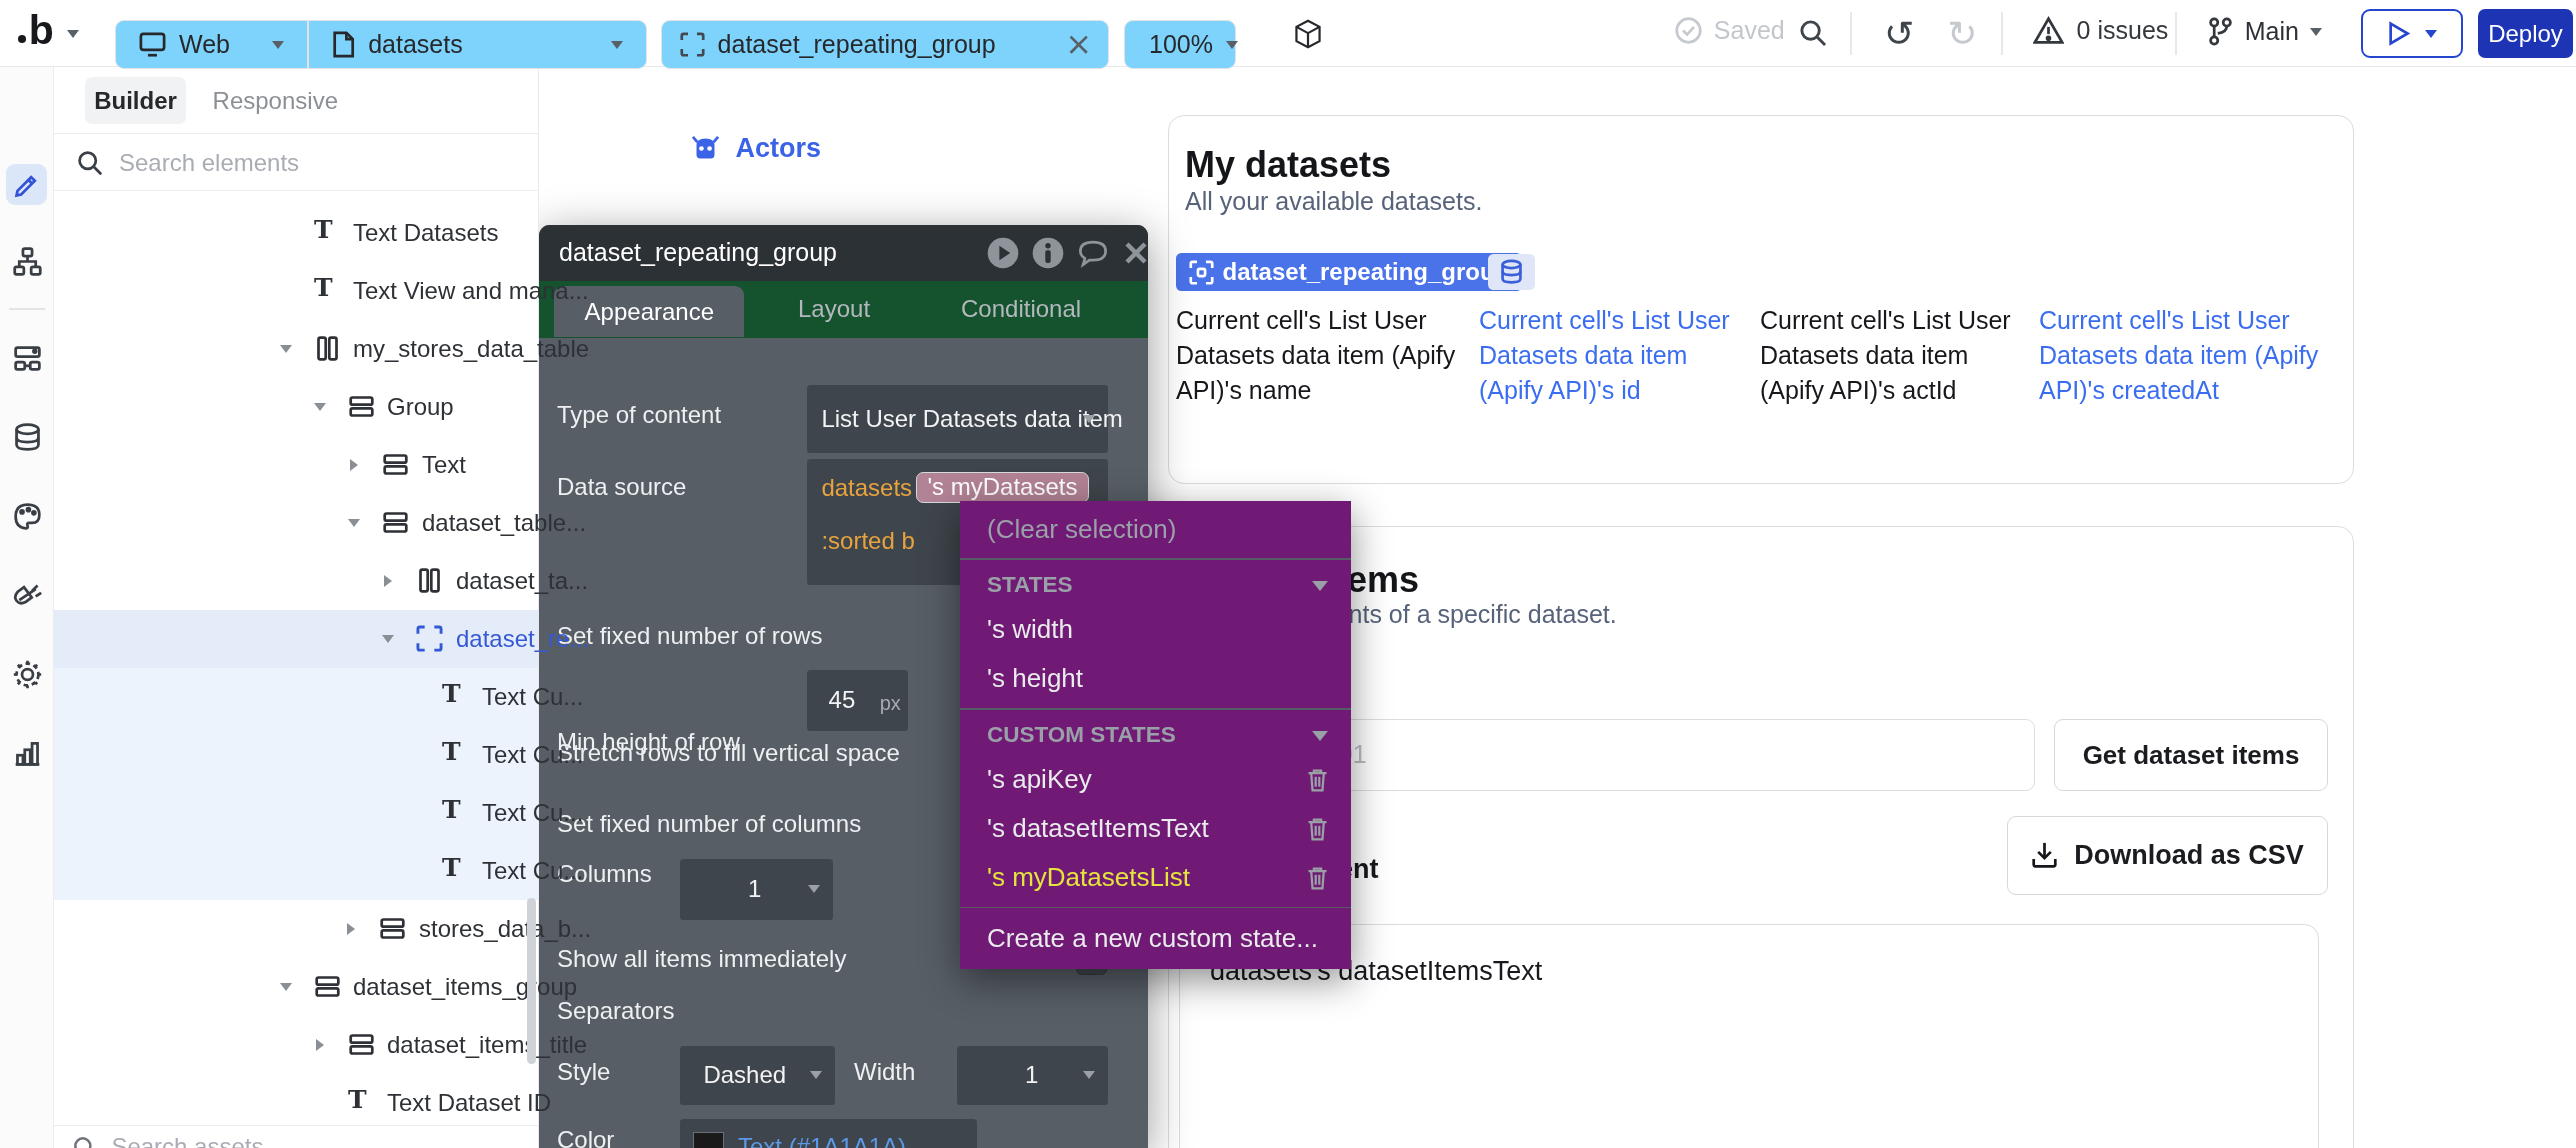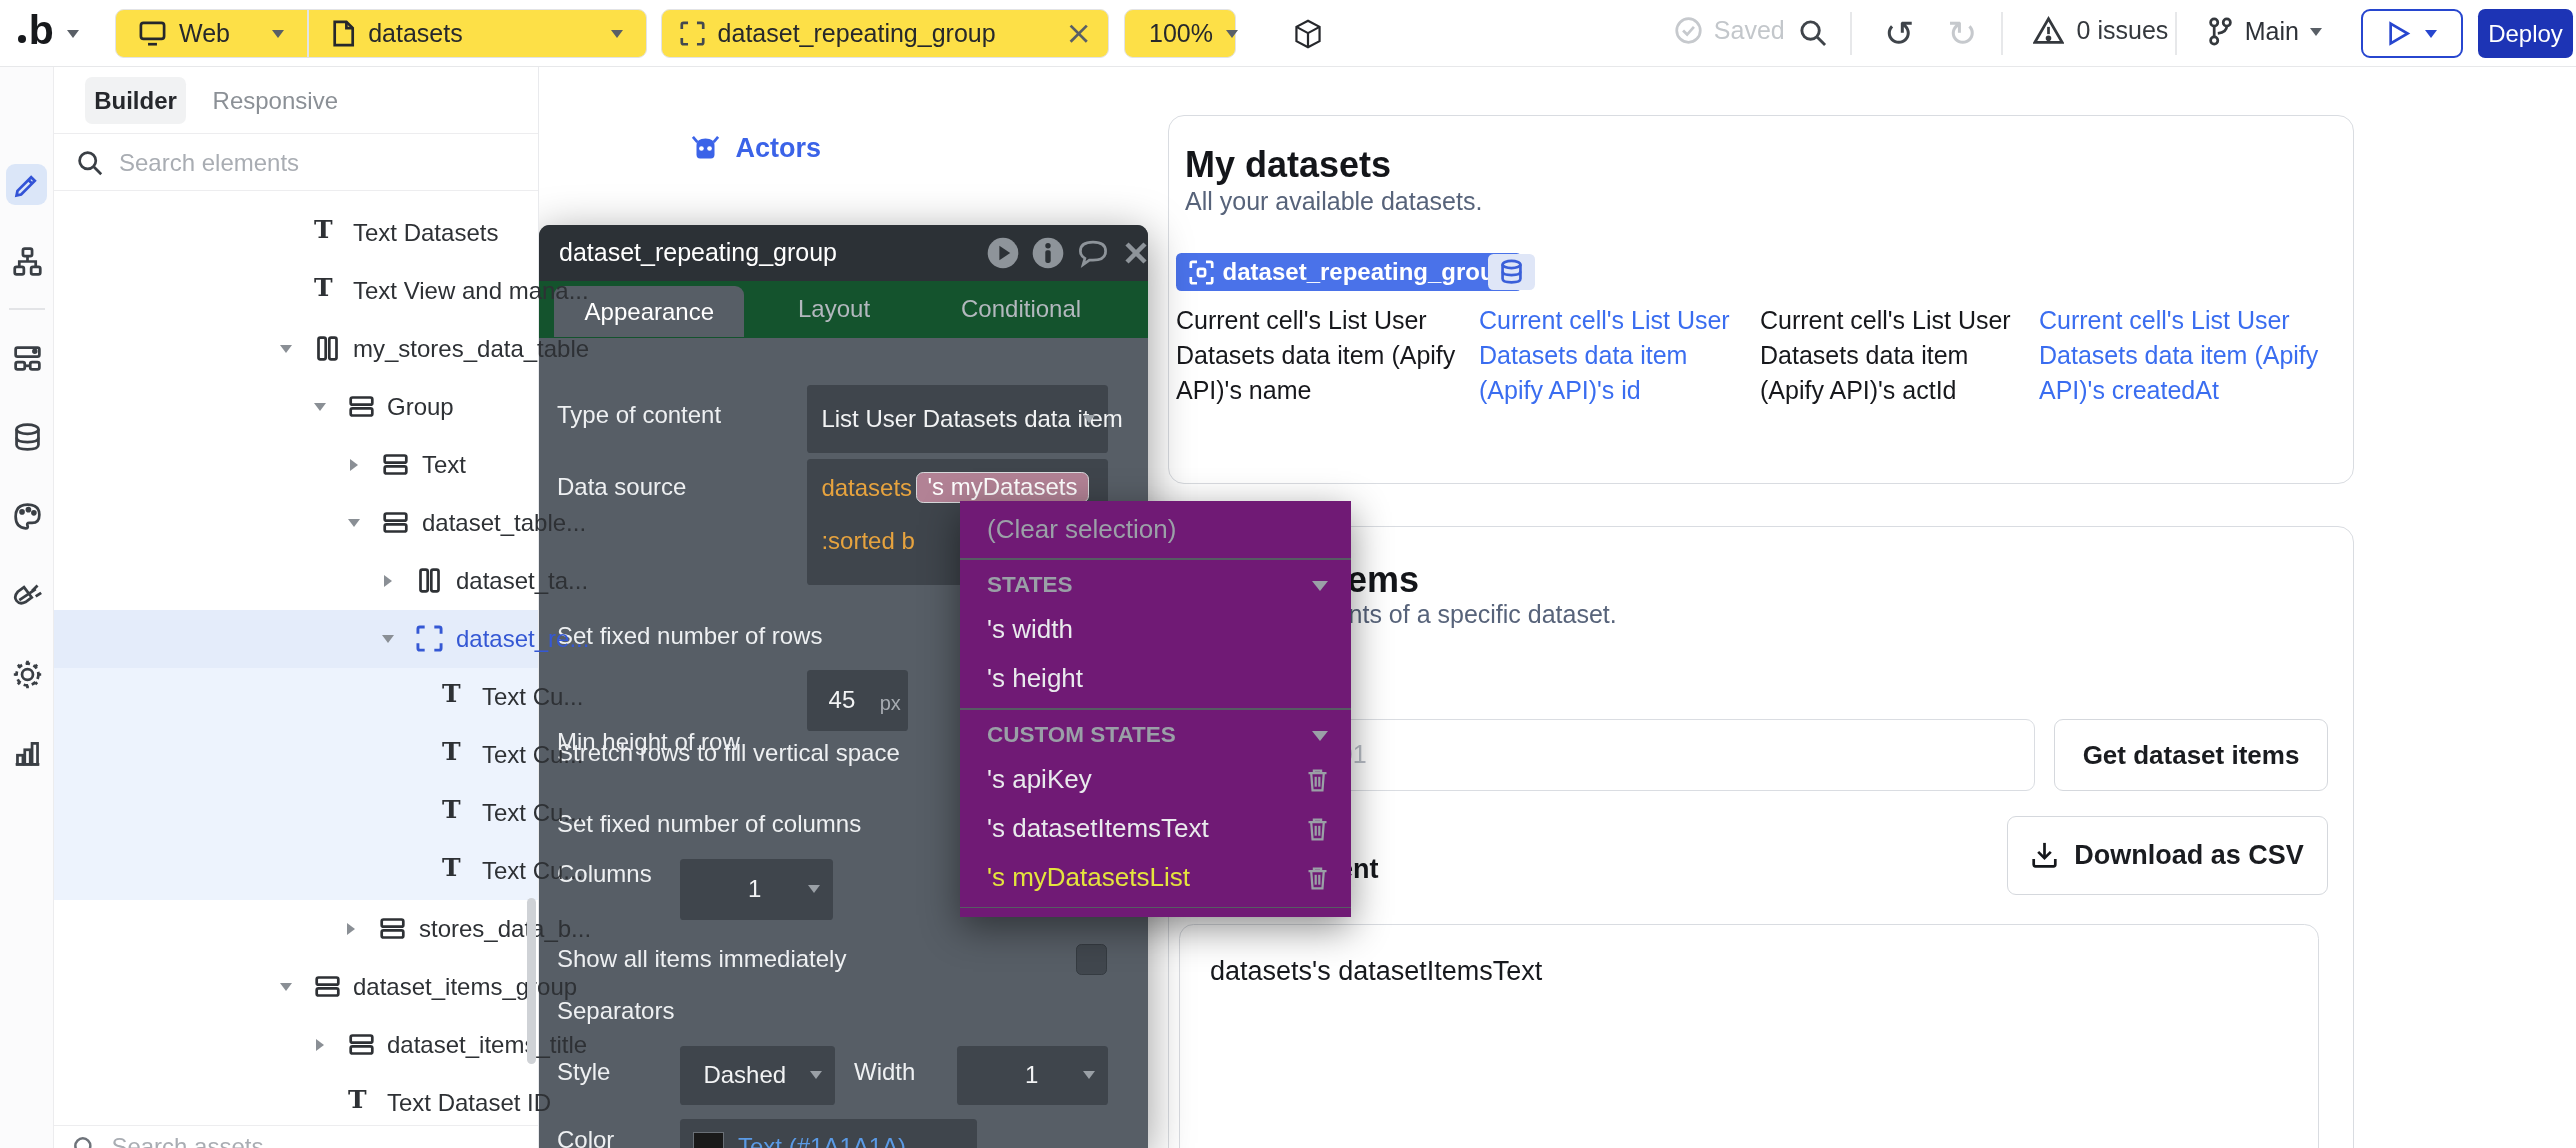--- a/index.html
+++ b/index.html
@@ -4,22 +4,22 @@
 <style>
   * { margin:0; padding:0; box-sizing:border-box; }
   html,body { width:2576px; height:1149px; overflow:hidden; background:#fff;
     font-family:"Liberation Sans", sans-serif; }
   .abs { position:absolute; }
   #stage { position:relative; width:2576px; height:1149px; }
 
   
   #toolbar { left:0; top:0; width:2576px; height:67px; background:#fff;
     border-bottom:1.8px solid #e7e8ea; z-index:60; }
-  .pill { border:1.8px solid #e2e3e6; border-radius:9px; background:#fde047;
-    display:flex; align-items:center; }
+  .pill { border:1.8px solid #e2e3e6; border-radius:9px; background:#7dd3fc;
+    display:flex; align-items:center;margin-top:11px; }
   .tb-txt { font-size:25px; color:#26282c; }
   .tb-muted { color:#c3c7cb; }
   .chev { width:0; height:0; border-left:8px solid transparent; border-right:8px solid transparent;
     border-top:10px solid #595f66; display:inline-block; }
   .chev.sm { border-left-width:6.3px; border-right-width:6.3px; border-top-width:8px; }
   .vdiv { width:1.8px; height:43px; background:#e7e8ea; top:11.7px; }
   #deploy-btn { background:#1d34b5; color:#fff; font-size:24px; border-radius:7.2px;
     display:flex; align-items:center; justify-content:center; }
   #preview-btn { border:2.7px solid #2746cf; border-radius:9px; background:#fff;
     display:flex; align-items:center; justify-content:center; gap:14.4px; }
@@ -365,20 +365,24 @@
       <line x1="13" y1="12" x2="13" y2="23"></line>
           <line x1="17" y1="12" x2="17" y2="23"></line>
     </svg>
   </div>
 
   <div class="dd-row divider">
     <span></span>
 
   </div>
 
+  <div class="dd-row create">
+    <span>Create a new custom state...</span>
+
+  </div>
 </div>
 
   <div id="tree" class="abs">
     <div id="tree-tabs" class="abs">
       <div id="tab-builder" class="abs">
         <span>Builder</span>
       </div>
       <div id="tab-responsive" class="abs">
         <span>Responsive</span>
       </div>

